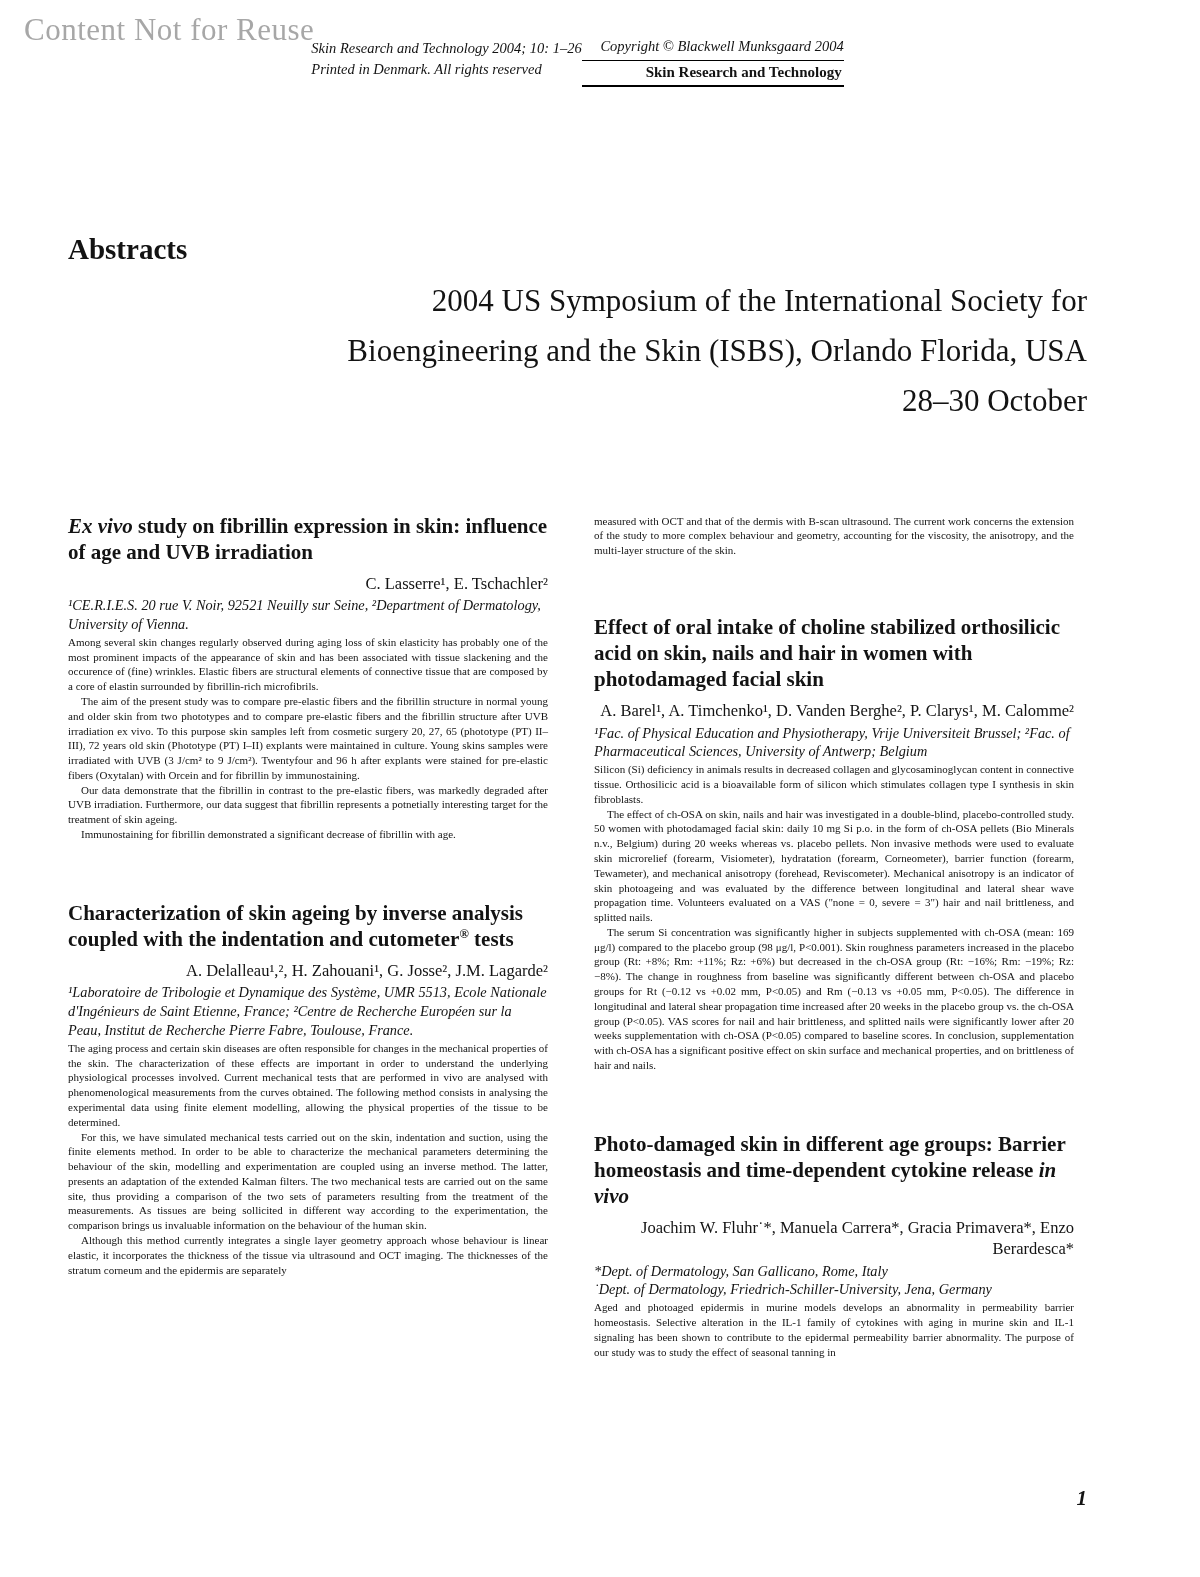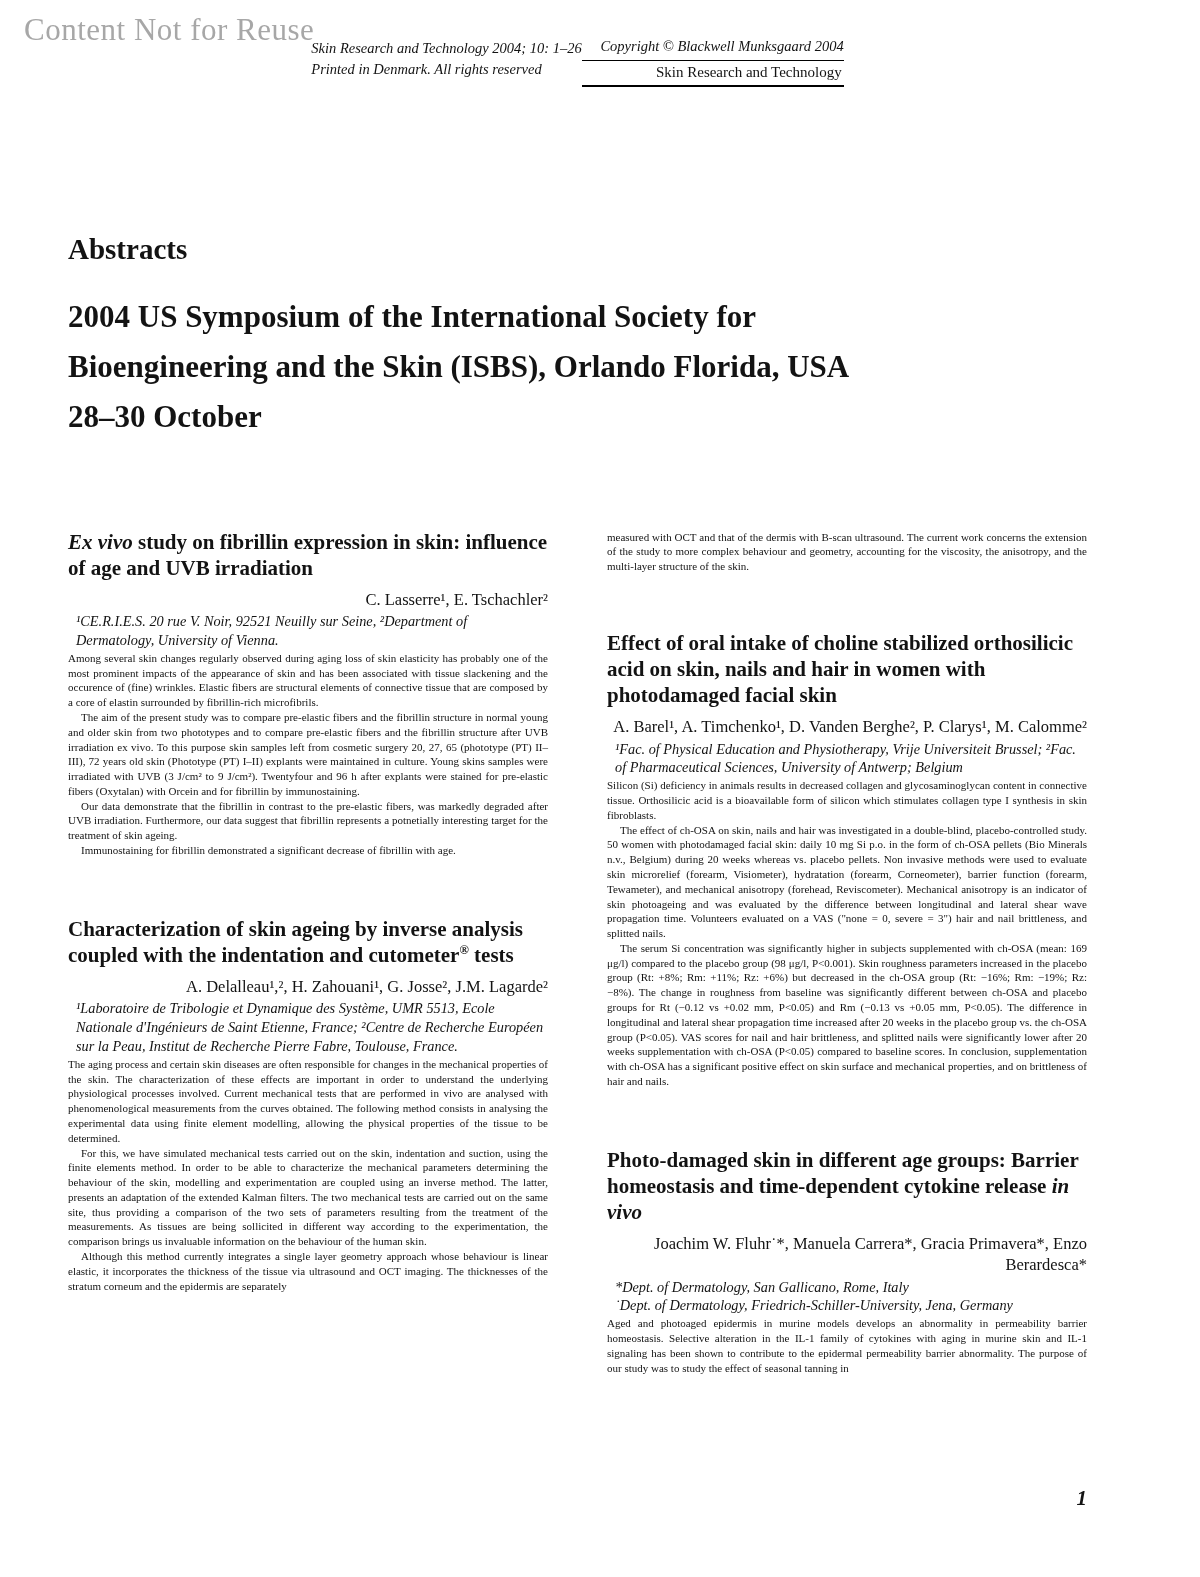--- a/index.html
+++ b/index.html
@@ -13,38 +13,38 @@
     white-space:nowrap; pointer-events:none;
   }
 
   .content { margin-left:68px; width:1019px; }
 
   .page-header { display:flex; justify-content:center; padding-top:38px; }
   .header-left { font-style:italic; font-size:14.5px; line-height:1.45; }
   .header-right { width:262px; text-align:right; font-size:14.5px; }
   .copyright-line { font-style:italic; margin-bottom:5px; }
   .journal-name {
-    display:block; font-weight:normal; font-size:15px;
+    display:block; font-weight:bold; font-size:15px;
     border-top:1px solid #000; border-bottom:2.5px solid #000;
     padding:3px 2px 4px;
   }
 
   .abstracts-heading { margin-top:146px; font-size:29px; font-weight:bold; }
 
-  .main-title { margin-top:26px; text-align:left; font-weight:bold; font-size:31px; line-height:1.62; }
+  .main-title { margin-top:10px; text-align:right; font-weight:normal; font-size:31px; line-height:1.62; }
 
-  .columns { display:flex; gap:59px; margin-top:86px; }
+  .columns { display:flex; gap:46px; margin-top:86px; }
   .col { width:480px; }
 
   .abstract { margin-bottom:58px; }
   .abs-title { font-size:21px; font-weight:bold; line-height:1.24; }
   .ital { font-style:italic; }
   .sup { vertical-align:super; font-size:0.6em; }
   .authors { font-size:16.5px; margin-top:8px; line-height:1.3;text-align:right; }
-  .affil { font-style:italic; font-size:14.3px; line-height:1.32; margin-top:2px;margin-left:8px; }
+  .affil { font-style:italic; font-size:14.3px; line-height:1.32; margin-top:2px; }
   .affil + .affil { margin-top:0; }
   .body-text { font-size:11px; line-height:1.345; text-align:justify; margin-top:1px; }
   .body-text.indent { text-indent:13px; margin-top:0; }
   .continuation { margin-bottom:56px; }
 
   .page-number {
     position:absolute; right:113px; bottom:66px;
     font-size:21px; font-style:italic; font-weight:bold;
   }
 </style>

